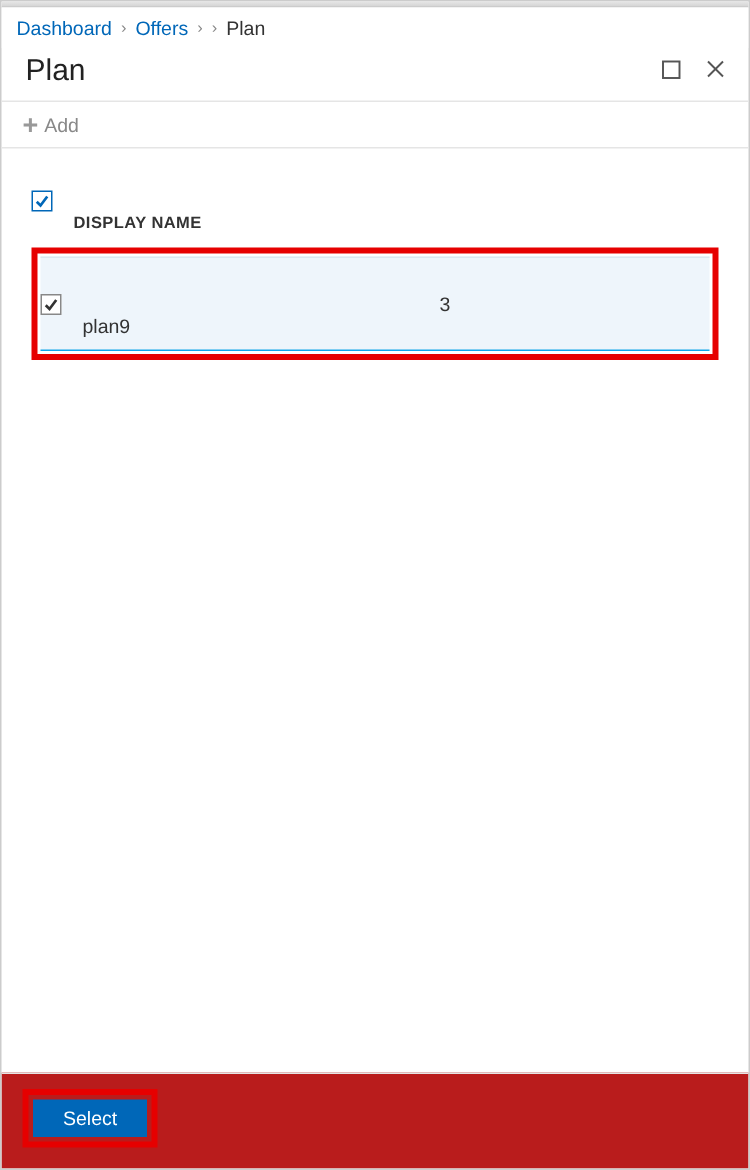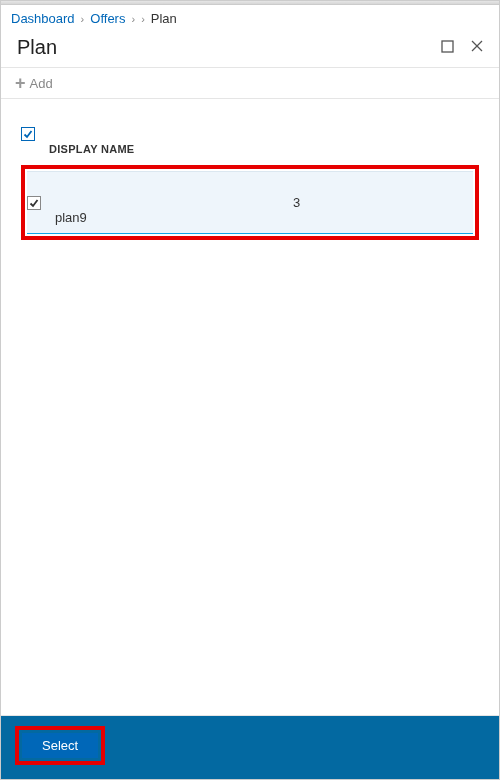--- a/index.html
+++ b/index.html
@@ -87,21 +87,21 @@
       padding: 8px 0;
       font-size: 13px;
       color: #333;
       cursor: pointer;
     }
     .footer {
       position: absolute;
       left: 0; right: 0; bottom: 0;
       border-top: 1px solid #e5e5e5;
       padding: 10px 14px 14px 14px;
-      background: #0369a1;
+      background: #b91c1c;
     }
     .btn-highlight {
       display: inline-block;
       border: 4px solid #e60000;
       padding: 3px;
     }
     .select-btn {
       background: #0067b8;
       color: #fff;
       border: none;

